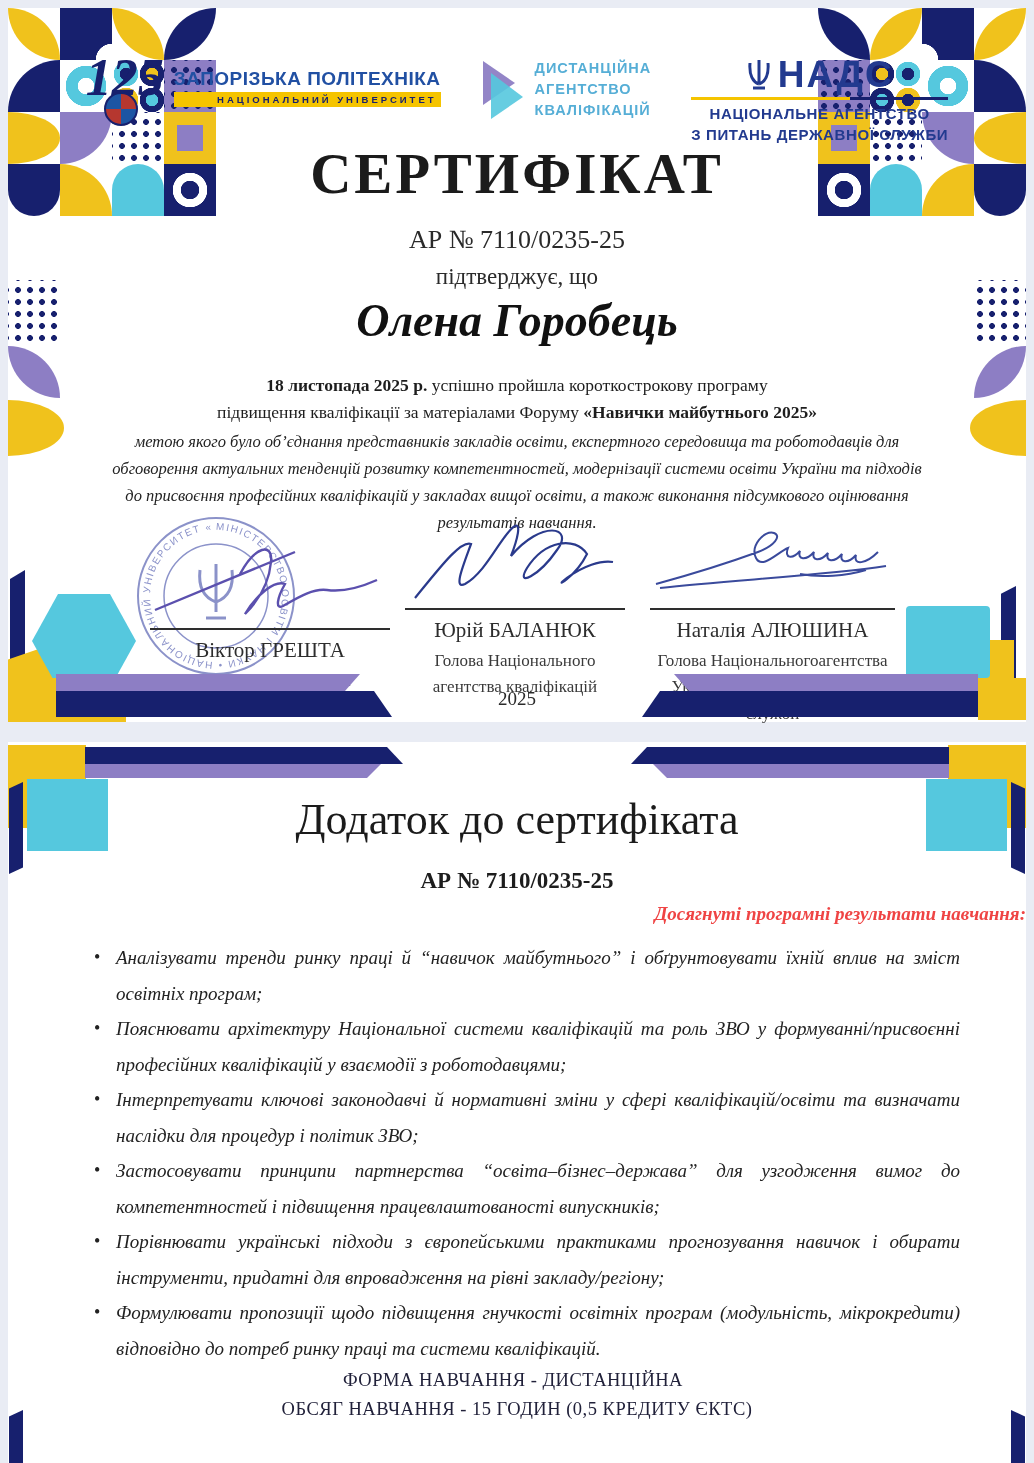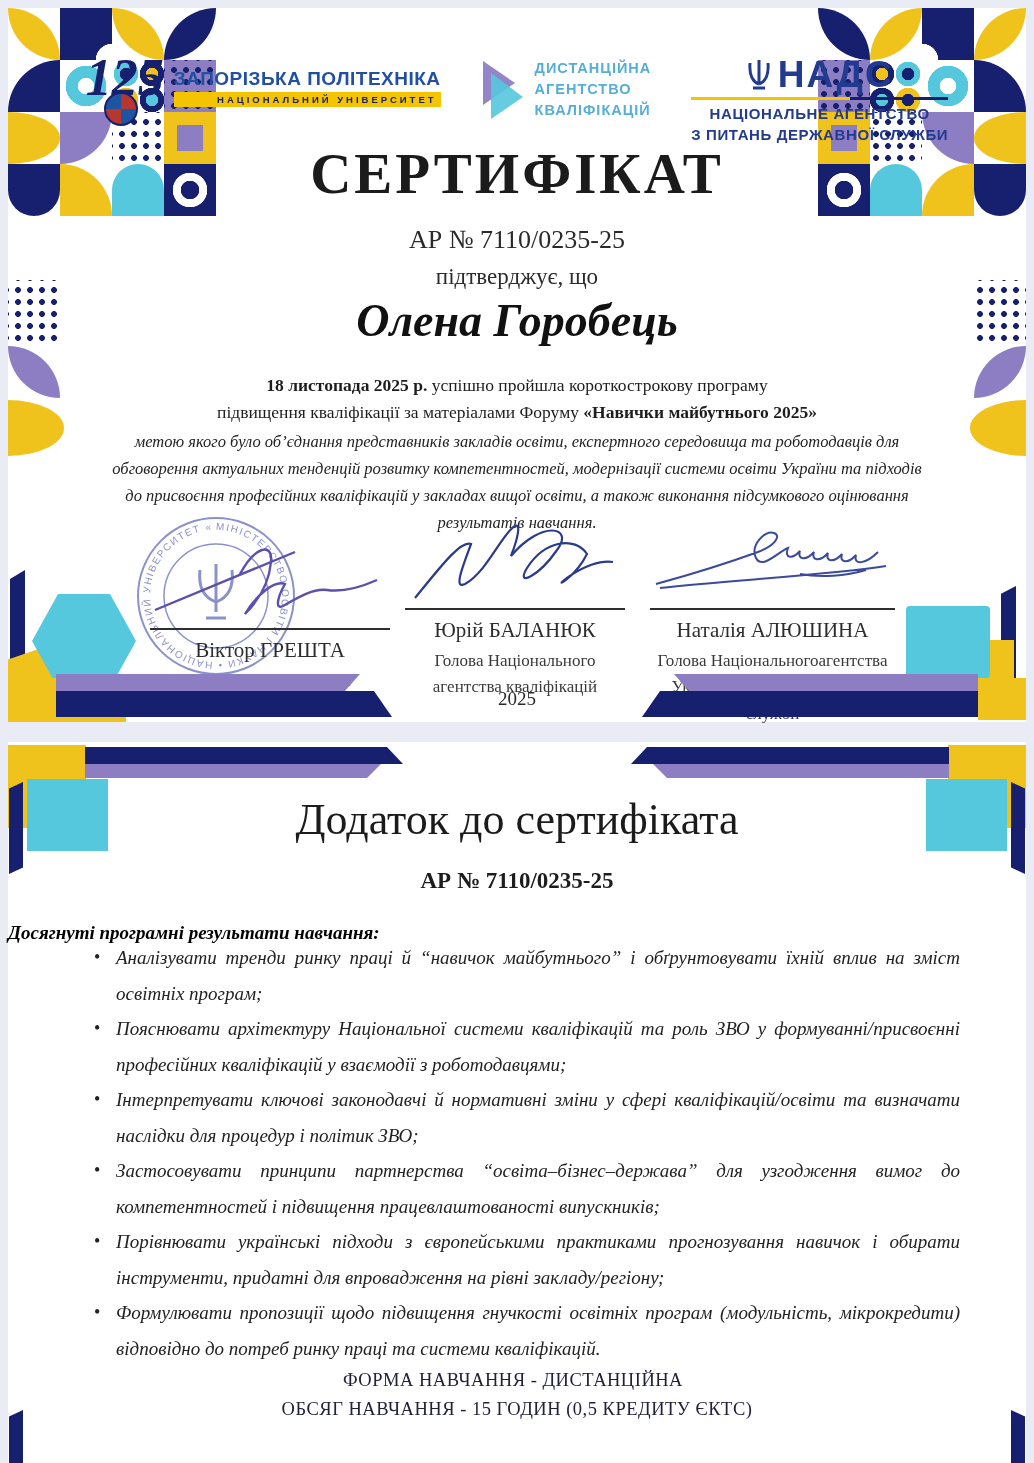--- a/index.html
+++ b/index.html
@@ -82,21 +82,21 @@
   .sig-art svg{position:absolute;}
   .sig-line{border-top:2px solid #2e2e2e;}
   .sig-name{margin-top:8px;font-size:21px;color:#2d2d2d;}
   .sig-role{margin-top:5px;font-size:17px;color:#3a3a3a;line-height:1.55;}
   .stamp{position:absolute;left:118px;top:498px;opacity:.9;}
   .year{position:absolute;top:680px;left:0;right:0;text-align:center;font-size:19px;color:#2a2a2a;}
 
   
   .apx-title{position:absolute;top:52px;left:0;right:0;text-align:center;font-size:44px;color:#1b1b1b;}
   .apx-number{position:absolute;top:126px;left:0;right:0;text-align:center;font-size:23px;font-weight:bold;color:#1d1d1d;}
-  .apx-heading{position:absolute;top:180px;left:0;right:0;text-align:left;font-size:19px;font-weight:bold;font-style:italic;color:#000000;}
+  .apx-heading{position:absolute;top:161px;left:0;right:0;text-align:right;font-size:19px;font-weight:bold;font-style:italic;color:#ef4444;}
   .bullets{position:absolute;top:198px;left:82px;right:66px;margin:0;padding:0;list-style:none;}
   .bullets li{position:relative;padding-left:26px;font-style:italic;font-size:19px;line-height:35.5px;text-align:justify;color:#222;}
   .bullets li::before{content:"•";position:absolute;left:4px;top:0;font-style:normal;font-size:18px;}
   .apx-form{position:absolute;top:628px;left:0;right:8px;text-align:center;font-size:18.5px;color:#21213a;letter-spacing:.5px;}
   .apx-volume{position:absolute;top:657px;left:0;right:0;text-align:center;font-size:18.5px;color:#21213a;letter-spacing:.5px;}
 </style>
 </head>
 <body>
 
 <div class="canvas">

